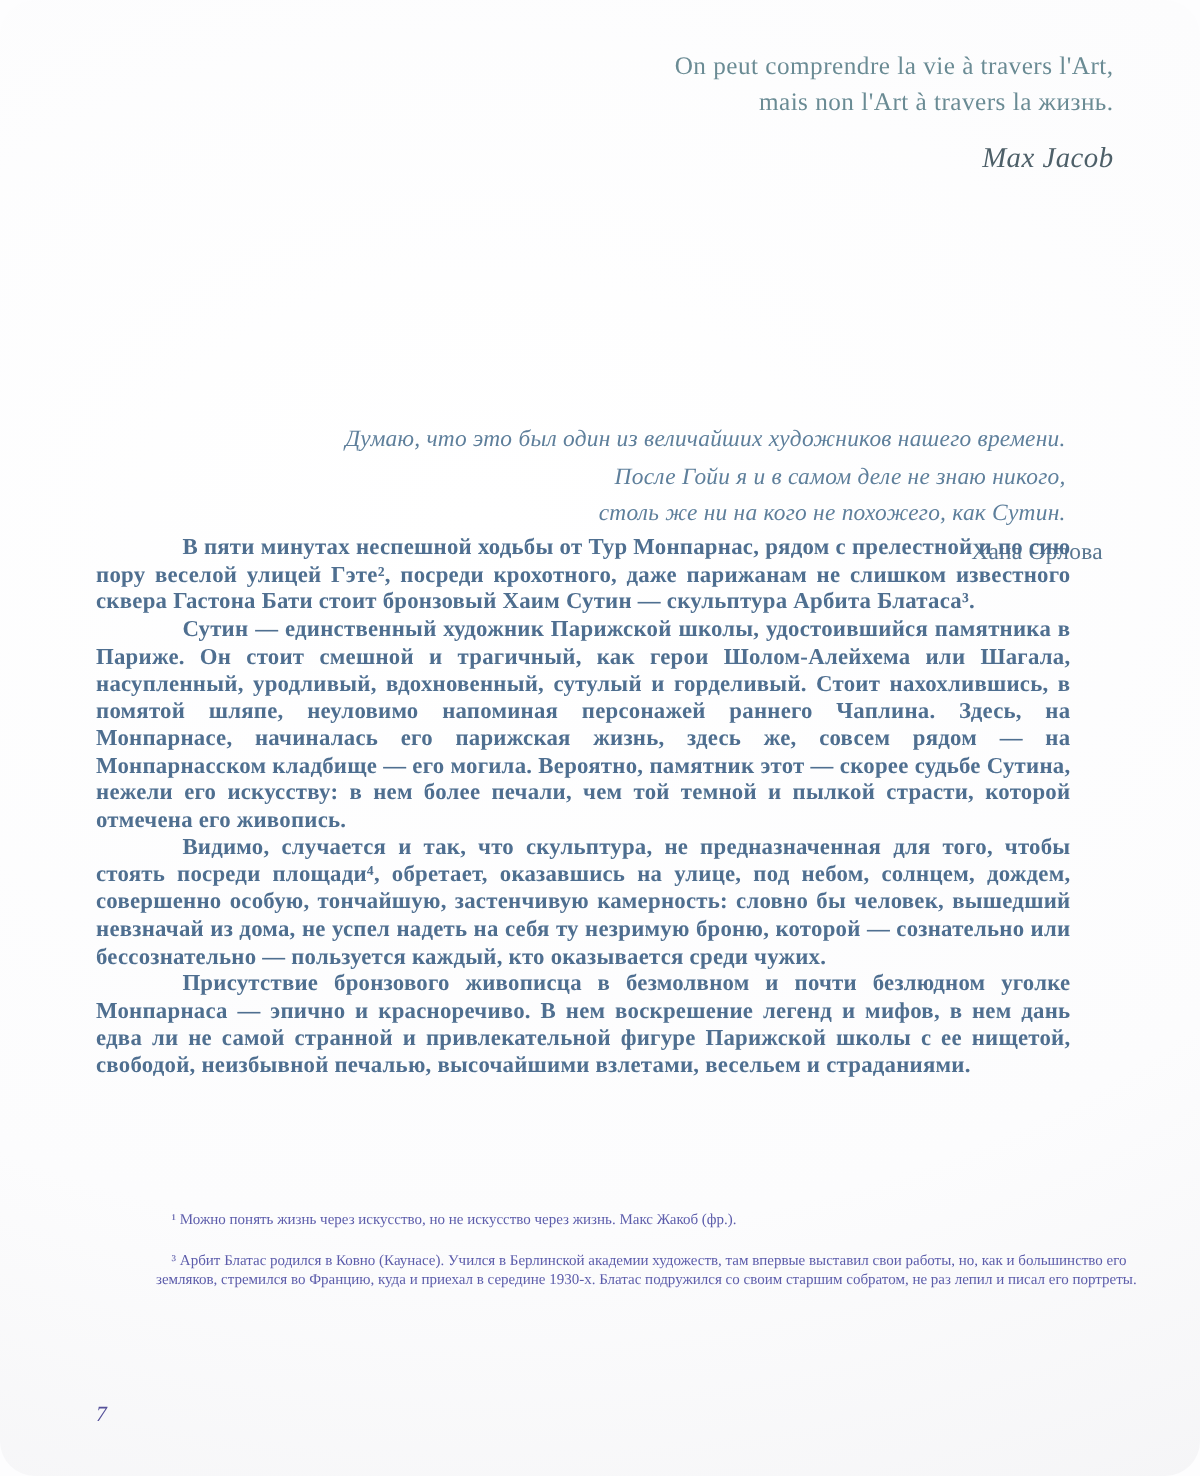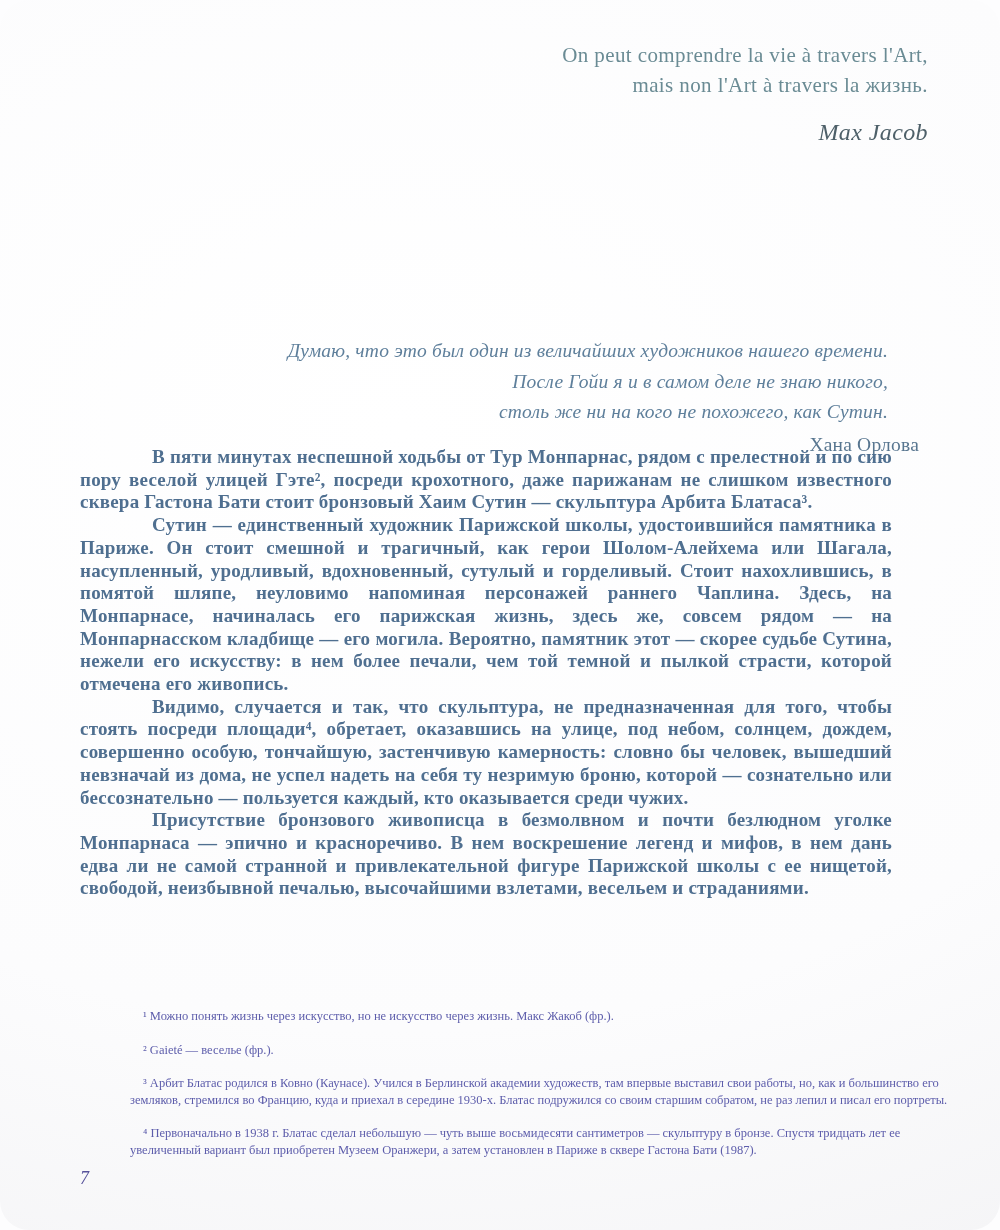--- a/index.html
+++ b/index.html
@@ -41,21 +41,21 @@
     position: absolute;
     left: 152px;
     top: 248px;
     font-style: italic;
     font-size: 40px;
     letter-spacing: 1.5px;
     color: var(--title);
   }
   .quote {
     position: absolute;
-    top: 336px;
+    top: 352px;
     right: 81px;
     text-align: right;
     font-style: italic;
     color: var(--quote);
     font-size: 19.5px;
     line-height: 30.5px;
     letter-spacing: 0.2px;
   }
   .quote-lines { padding-right: 31px; }
   .quote-attr {
@@ -125,20 +125,18 @@
 
   <div class="body-text">
     <p>В пяти минутах неспешной ходьбы от Тур Монпарнас, рядом с прелестной и по сию пору веселой улицей Гэте², посреди крохотного, даже парижанам не слишком известного сквера Гастона Бати стоит бронзовый Хаим Сутин — скульптура Арбита Блатаса³.</p>
     <p>Сутин — единственный художник Парижской школы, удостоившийся памятника в Париже. Он стоит смешной и трагичный, как герои Шолом-Алейхема или Шагала, насупленный, уродливый, вдохновенный, сутулый и горделивый. Стоит нахохлившись, в помятой шляпе, неуловимо напоминая персонажей раннего Чаплина. Здесь, на Монпарнасе, начиналась его парижская жизнь, здесь же, совсем рядом — на Монпарнасском кладбище — его могила. Вероятно, памятник этот — скорее судьбе Сутина, нежели его искусству: в нем более печали, чем той темной и пылкой страсти, которой отмечена его живопись.</p>
     <p>Видимо, случается и так, что скульптура, не предназначенная для того, чтобы стоять посреди площади⁴, обретает, оказавшись на улице, под небом, солнцем, дождем, совершенно особую, тончайшую, застенчивую камерность: словно бы человек, вышедший невзначай из дома, не успел надеть на себя ту незримую броню, которой — сознательно или бессознательно — пользуется каждый, кто оказывается среди чужих.</p>
     <p>Присутствие бронзового живописца в безмолвном и почти безлюдном уголке Монпарнаса — эпично и красноречиво. В нем воскрешение легенд и мифов, в нем дань едва ли не самой странной и привлекательной фигуре Парижской школы с ее нищетой, свободой, неизбывной печалью, высочайшими взлетами, весельем и страданиями.</p>
   </div>
 
   <div class="footnotes">
     <div class="footnote">¹ Можно понять жизнь через искусство, но не искусство через жизнь. Макс Жакоб (фр.).</div>
-    <div class="footnote">² Gaieté — веселье (фр.).</div>
     <div class="footnote">³ Арбит Блатас родился в Ковно (Каунасе). Учился в Берлинской академии художеств, там впервые выставил свои работы, но, как и большинство его земляков, стремился во Францию, куда и приехал в середине 1930-х. Блатас подружился со своим старшим собратом, не раз лепил и писал его портреты.</div>
-    <div class="footnote">⁴ Первоначально в 1938 г. Блатас сделал небольшую — чуть выше восьмидесяти сантиметров — скульптуру в бронзе. Спустя тридцать лет ее увеличенный вариант был приобретен Музеем Оранжери, а затем установлен в Париже в сквере Гастона Бати (1987).</div>
   </div>
 
   <div class="page-number">7</div>
 
 </div>
 
 </body></html>

